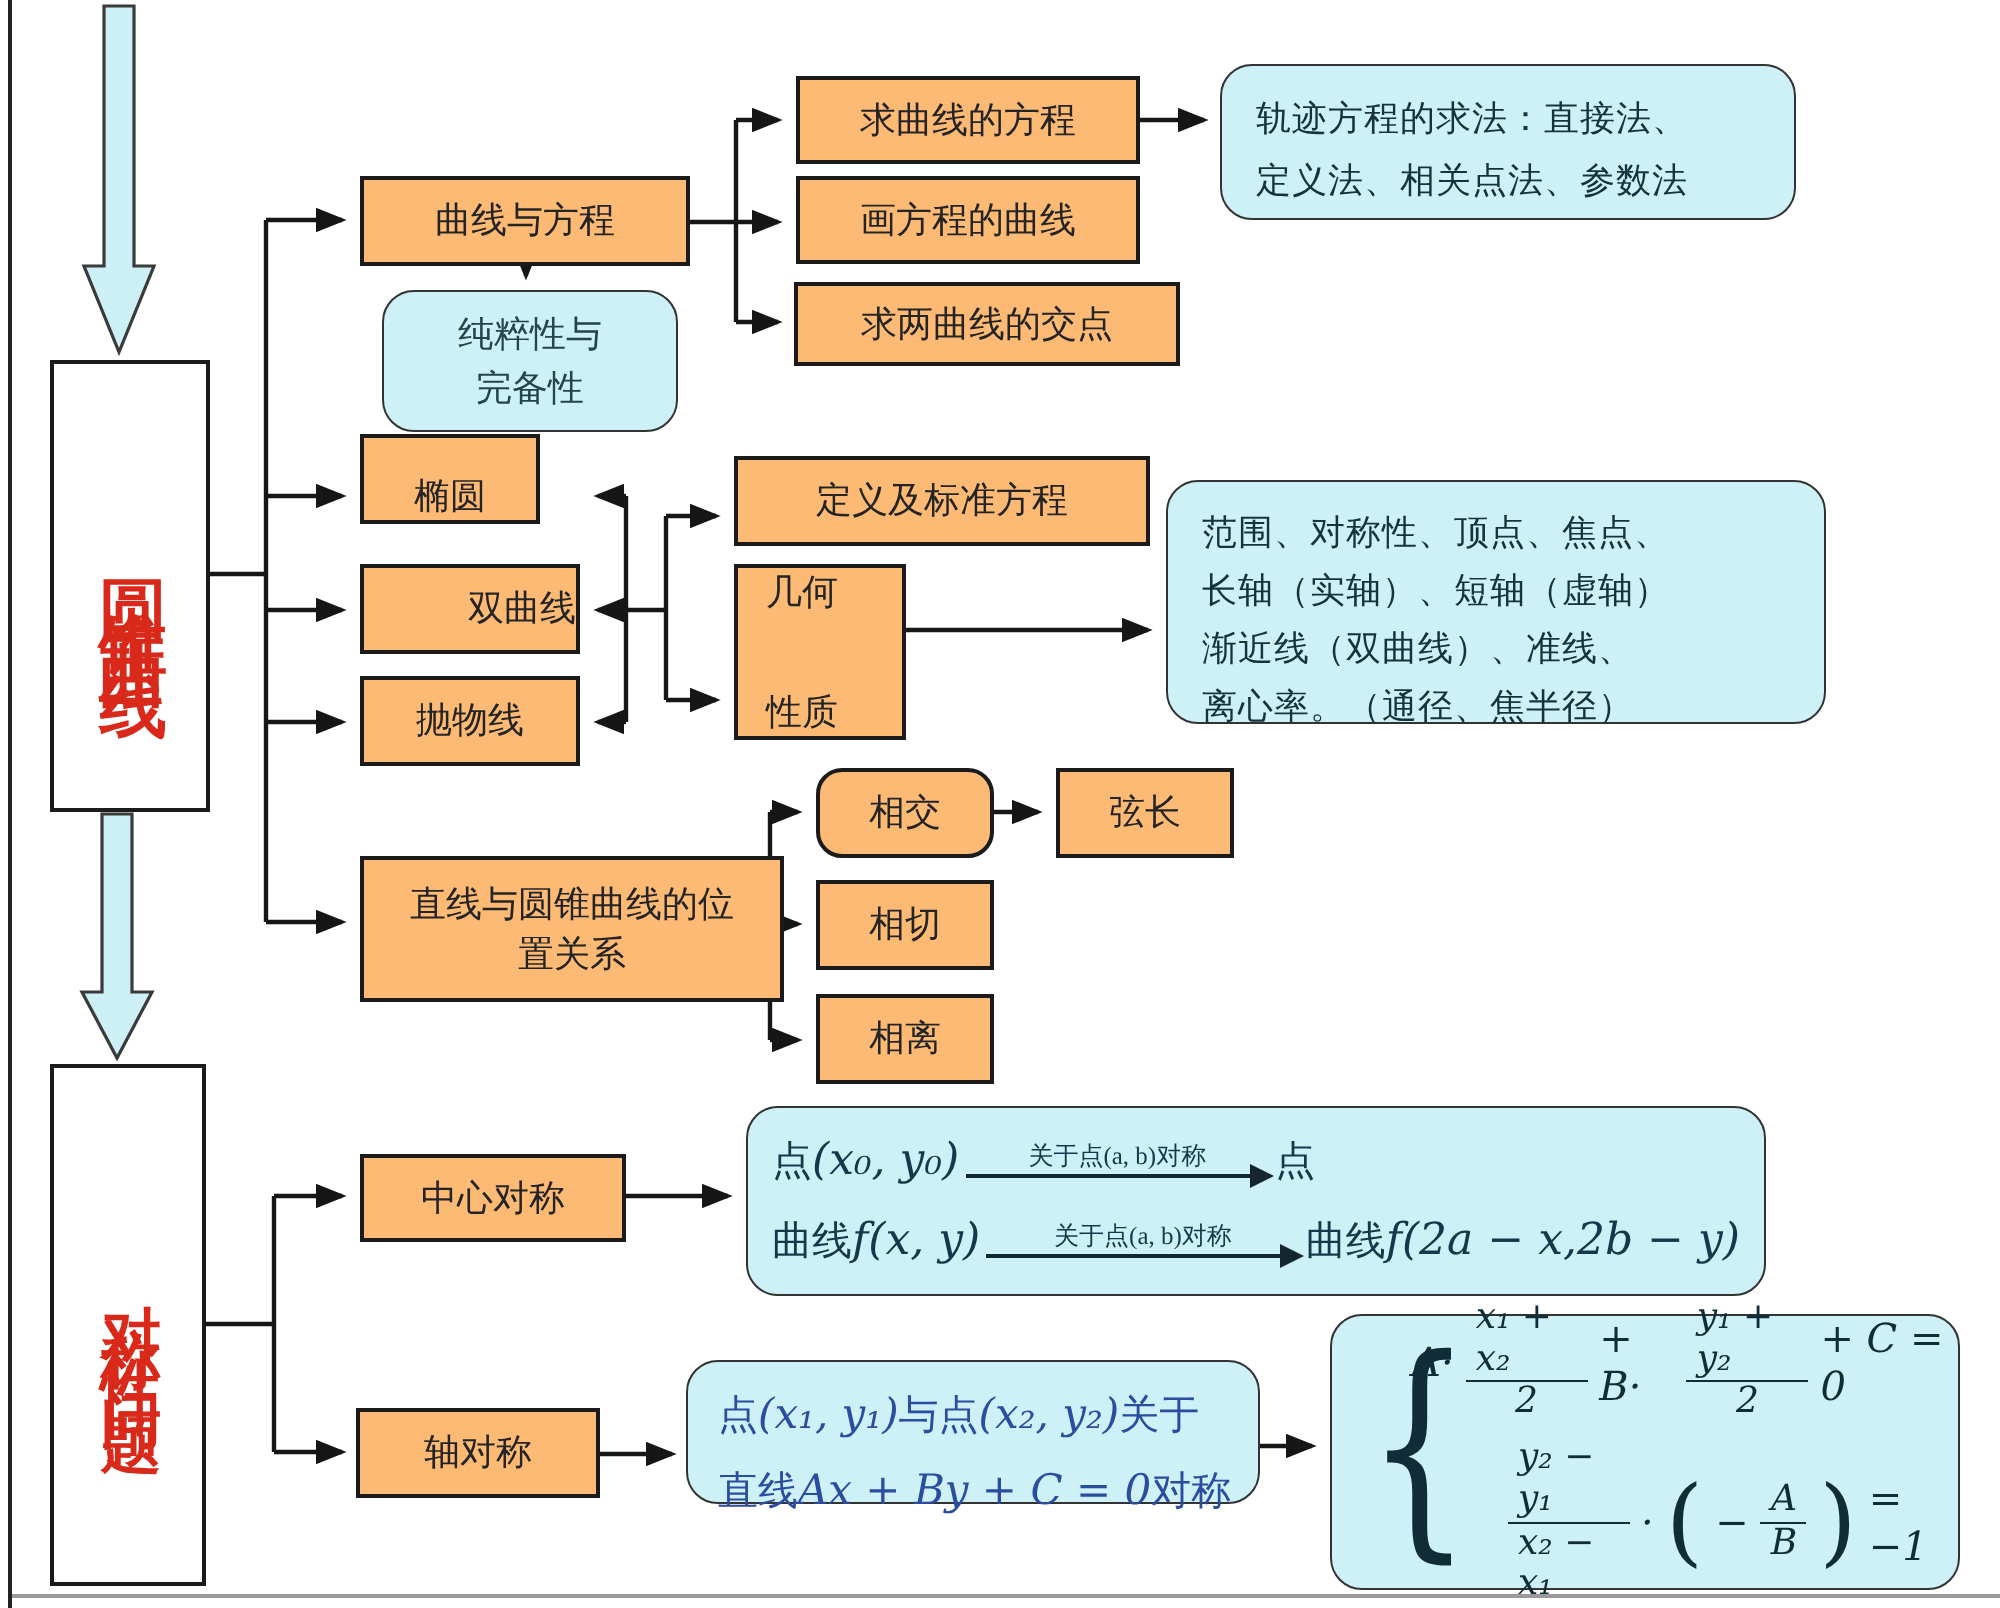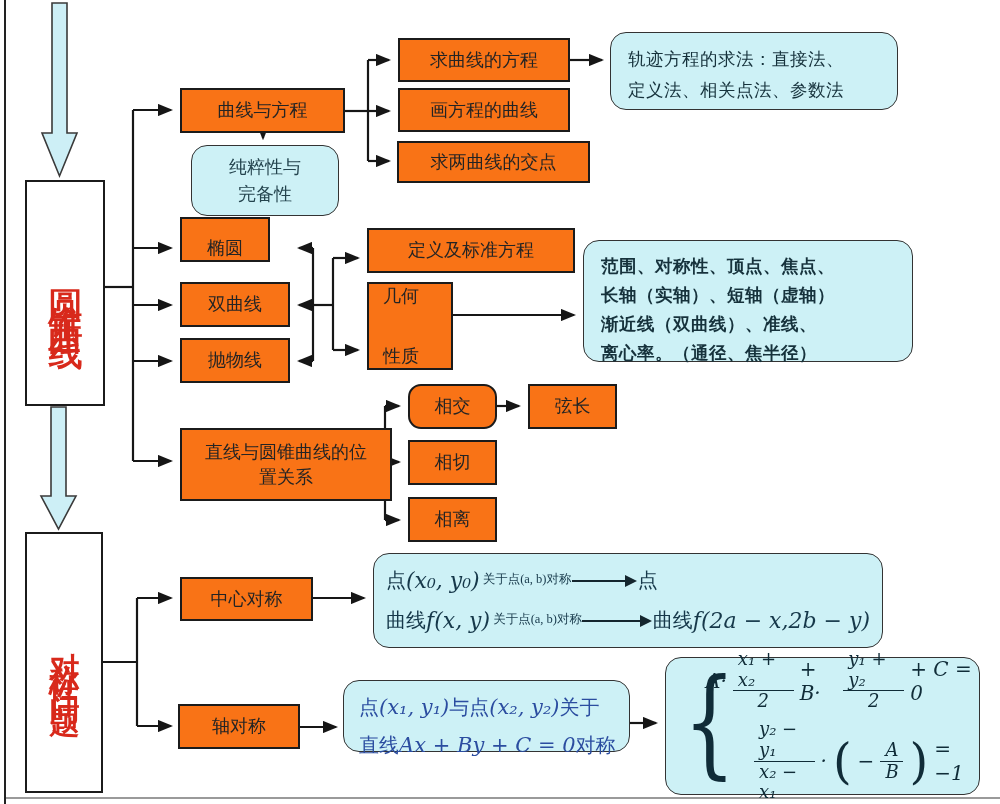--- a/index.html
+++ b/index.html
@@ -1,33 +1,33 @@
 <!DOCTYPE html>
 <html><head>
 <meta charset="utf-8">
 <style>
   html,body{margin:0;padding:0;background:#fff;}
   body{font-family:"Liberation Serif", serif;}
   .canvas{position:relative;width:1000px;height:804px;background:#ffffff;overflow:hidden;}
   .wires{position:absolute;left:0;top:0;width:1000px;height:804px;pointer-events:none;}
   .frameline{position:absolute;background:#222;}
-  .node{position:absolute;background:#f97316;border:2px solid #1b1b1b;display:flex;flex-direction:column;
+  .node{position:absolute;background:#fdba74;border:2px solid #1b1b1b;display:flex;flex-direction:column;
         align-items:center;justify-content:center;font-size:18px;color:#242424;line-height:1.35;
         box-sizing:border-box;text-align:center;}
   .cyan{position:absolute;background:#cdf1f6;border:1.7px solid #333;border-radius:16px;
         box-sizing:border-box;color:#16323c;}
   .vbox{position:absolute;background:#fff;border:2.5px solid #1b1b1b;display:flex;
         align-items:center;justify-content:center;box-sizing:border-box;}
   .vlabel{writing-mode:vertical-rl;text-orientation:upright;font-weight:bold;color:#d8291b;}
   .m{font-family:"DejaVu Serif", serif;font-style:italic;}
   .cjk{font-family:"Liberation Serif", serif;font-style:normal;}
   .frac{display:inline-flex;flex-direction:column;align-items:center;line-height:1.15;}
   .frac .num{border-bottom:1.7px solid #102c38;padding:0 5px;}
   .frac .den{padding:0 5px;}
-  .arr{display:inline-flex;align-items:center;justify-content:flex-start;margin:0 3px;}
+  .arr{display:inline-flex;flex-direction:column;align-items:center;justify-content:flex-start;margin:0 3px;}
   .arr .albl{font-size:12.5px;line-height:1;margin-bottom:3px;white-space:nowrap;color:#16384a;}
   .arr .shaft{position:relative;height:2px;background:#14262e;width:100%;}
   .arr .shaft::after{content:"";position:absolute;right:-2px;top:-5px;
        border-left:12px solid #14262e;border-top:6px solid transparent;border-bottom:6px solid transparent;}
   .cf{display:flex;flex-direction:column;justify-content:space-evenly;height:100%;padding:0 12px;}
   .cfrow{display:flex;align-items:center;font-size:20px;color:#16384a;white-space:nowrap;}
   .cfrow .m{font-size:22px;}
   .cond{padding:8px 0 0 15px;font-size:20px;line-height:1.8;color:#2b4da0;}
   .cond .m{font-size:21px;}
   .sys{display:flex;flex-direction:column;justify-content:center;gap:7px;color:#102c38;}
@@ -122,36 +122,36 @@
   </div>
 
   <div class="cyan" style="left:191px;top:145px;width:148px;height:71px;display:flex;flex-direction:column;align-items:center;justify-content:center;font-size:18px;color:#24444e;line-height:1.5;">
     <div>纯粹性与</div>
     <div>完备性</div>
   </div>
 
   <div class="node" style="left:180px;top:217px;width:90px;height:45px;justify-content:flex-end;">
     <span>椭圆</span>
   </div>
-  <div class="node" style="left:180px;top:282px;width:110px;height:45px;">
+  <div class="node" style="left:180px;top:282px;width:110px;height:45px;align-items:flex-end;">
     <span>双曲线</span>
   </div>
   <div class="node" style="left:180px;top:338px;width:110px;height:45px;">
     <span>抛物线</span>
   </div>
 
   <div class="node" style="left:367px;top:228px;width:208px;height:45px;">
     <span>定义及标准方程</span>
   </div>
   <div class="node" style="left:367px;top:282px;width:86px;height:88px;align-items:flex-start;padding-left:14px;gap:13px;justify-content:space-between;">
     <span>几何</span>
     <span>性质</span>
   </div>
 
-  <div class="cyan note-lines" style="left:583px;top:240px;width:330px;height:122px;font-weight:bold;">
+  <div class="cyan note-lines" style="left:583px;top:240px;width:330px;height:122px;">
     <div>范围、对称性、顶点、焦点、</div>
     <div>长轴（实轴）、短轴（虚轴）</div>
     <div>渐近线（双曲线）、准线、</div>
     <div>离心率。（通径、焦半径）</div>
   </div>
 
   <div class="node twoline" style="left:180px;top:428px;width:212px;height:73px;">
     <span>直线与圆锥曲线的位</span>
     <span>置关系</span>
   </div>

